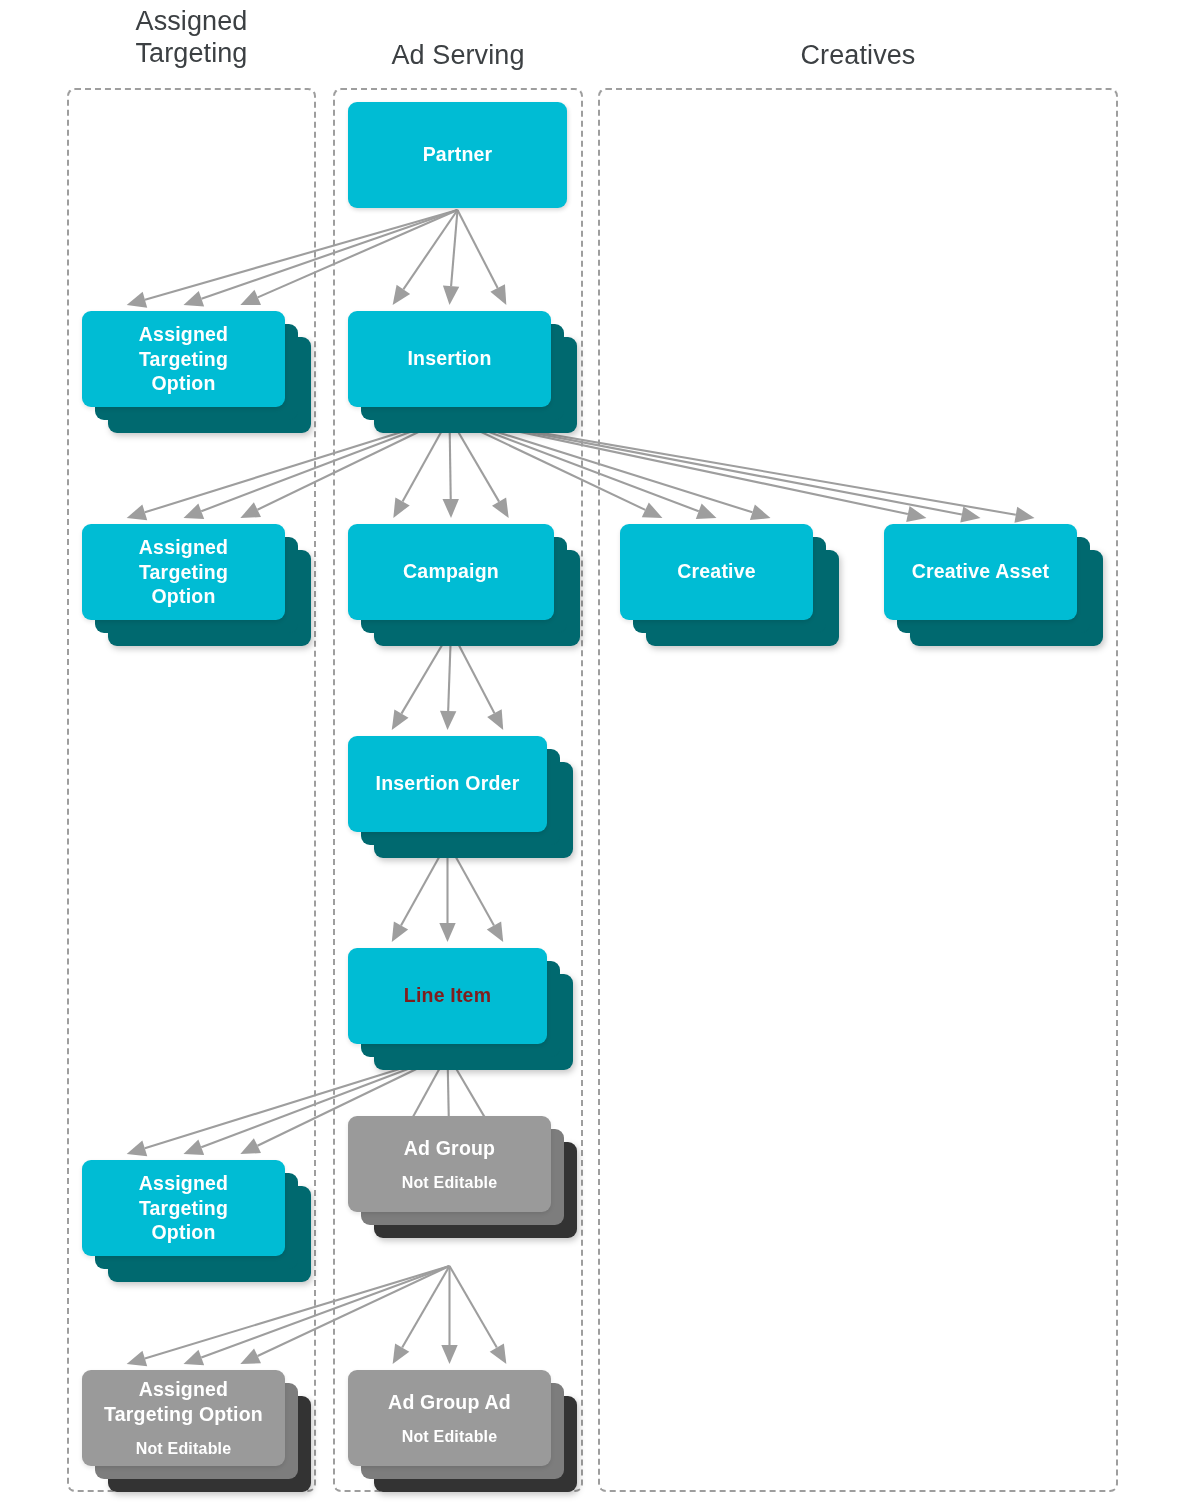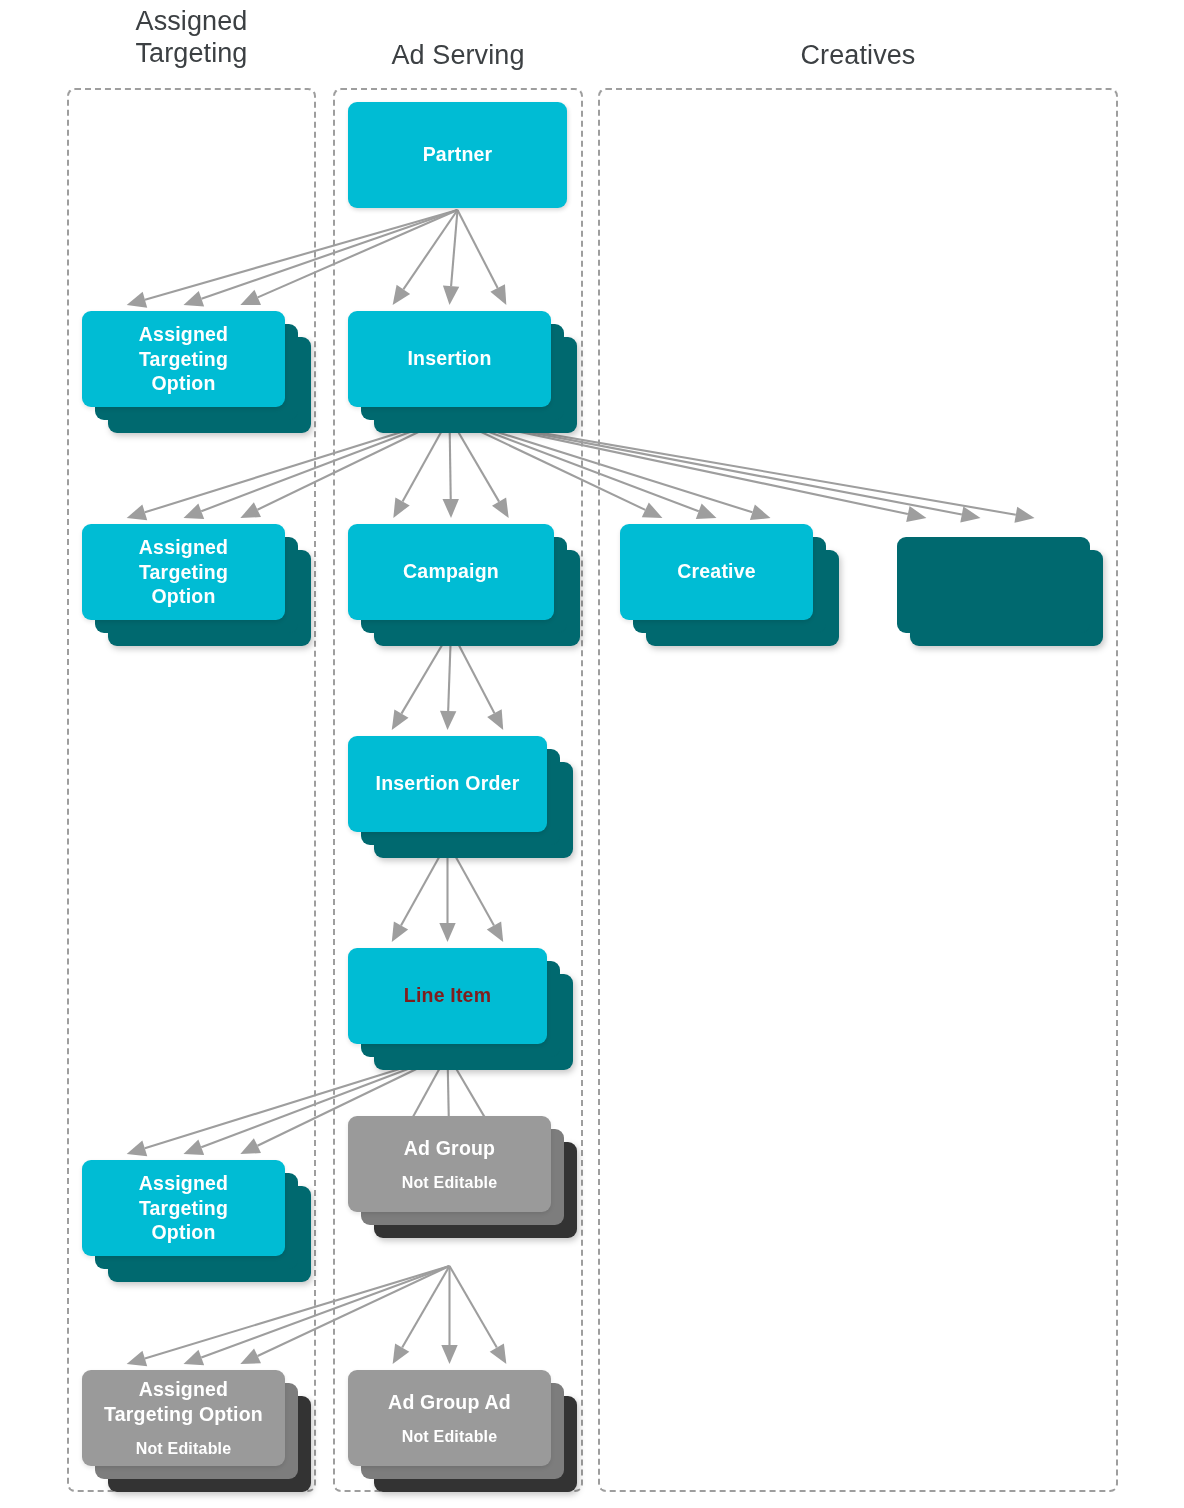--- a/index.html
+++ b/index.html
@@ -226,20 +226,23 @@
       <div class="node" style="left: 620px; top: 524px; width: 219px; height: 122px;">
         <div class="layer l3" style="left: 26px; top: 26px; width: 193px; height: 96px; background: rgb(0, 105, 111);"></div>
         <div class="layer l2" style="left: 13px; top: 13px; width: 193px; height: 96px; background: rgb(0, 105, 111);"></div>
         <div class="card-face" style="width: 193px; height: 96px; background: rgb(0, 188, 212); color: rgb(255, 255, 255); box-shadow: rgba(0, 0, 0, 0.1) 0px 2px 4px;">
           <div class="card-title">Creative</div>
         </div>
       </div>
       <div class="node" style="left: 884px; top: 524px; width: 219px; height: 122px;">
         <div class="layer l3" style="left: 26px; top: 26px; width: 193px; height: 96px; background: rgb(0, 105, 111);"></div>
         <div class="layer l2" style="left: 13px; top: 13px; width: 193px; height: 96px; background: rgb(0, 105, 111);"></div>
+        <div class="card-face" style="width: 193px; height: 96px; background: rgb(0, 188, 212); color: rgb(255, 255, 255); box-shadow: rgba(0, 0, 0, 0.1) 0px 2px 4px;">
+          <div class="card-title">Creative Asset</div>
+        </div>
       </div>
       <div class="node" style="left: 348px; top: 736px; width: 225px; height: 122px;">
         <div class="layer l3" style="left: 26px; top: 26px; width: 199px; height: 96px; background: rgb(0, 105, 111);"></div>
         <div class="layer l2" style="left: 13px; top: 13px; width: 199px; height: 96px; background: rgb(0, 105, 111);"></div>
         <div class="card-face" style="width: 199px; height: 96px; background: rgb(0, 188, 212); color: rgb(255, 255, 255); box-shadow: rgba(0, 0, 0, 0.1) 0px 2px 4px;">
           <div class="card-title">Insertion Order</div>
         </div>
       </div>
       <div class="node" style="left: 348px; top: 948px; width: 225px; height: 122px;">
         <div class="layer l3" style="left: 26px; top: 26px; width: 199px; height: 96px; background: rgb(0, 105, 111);"></div>

